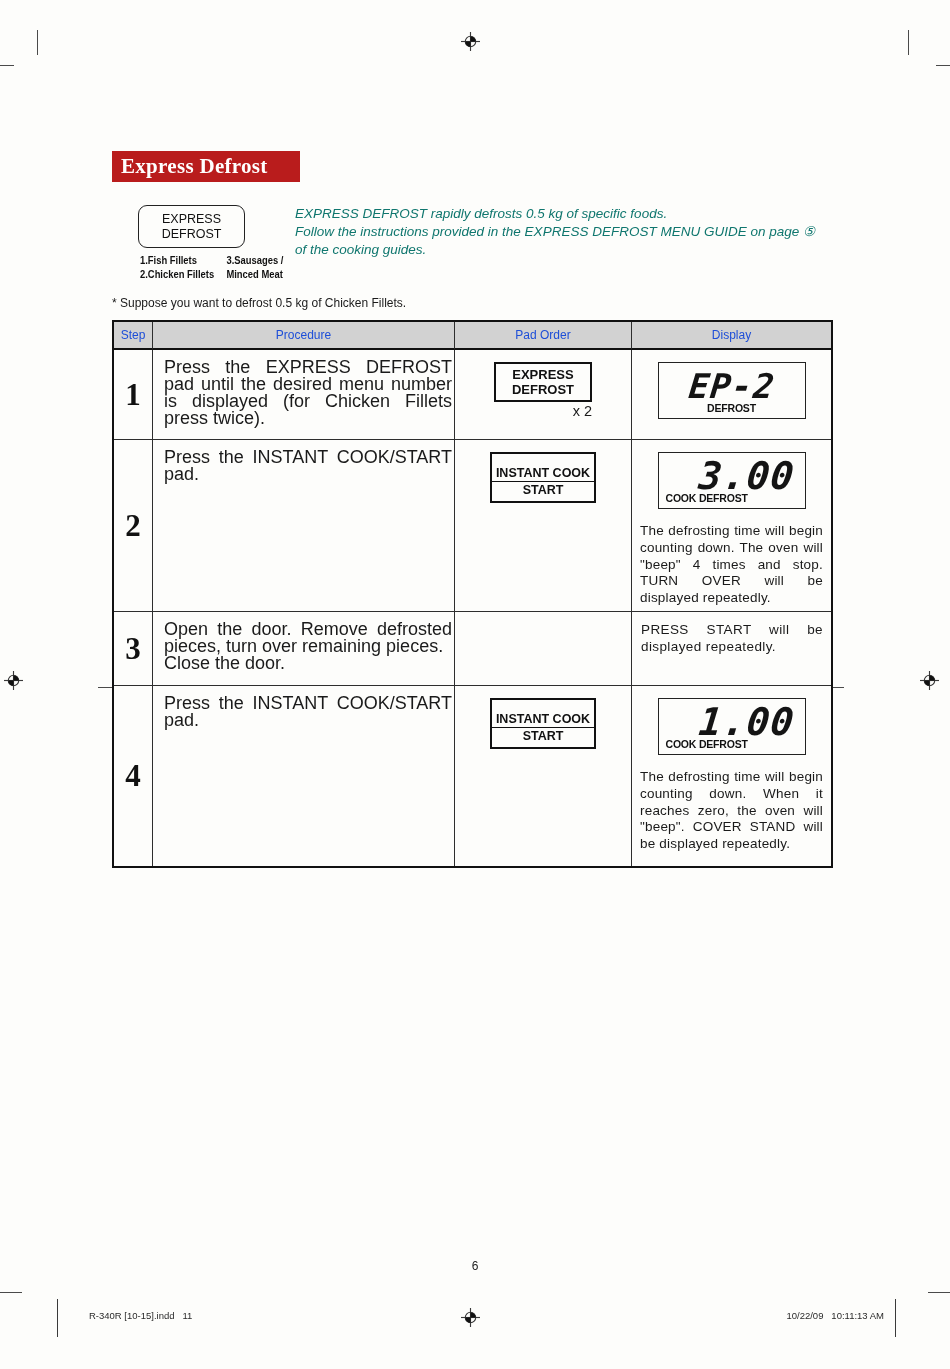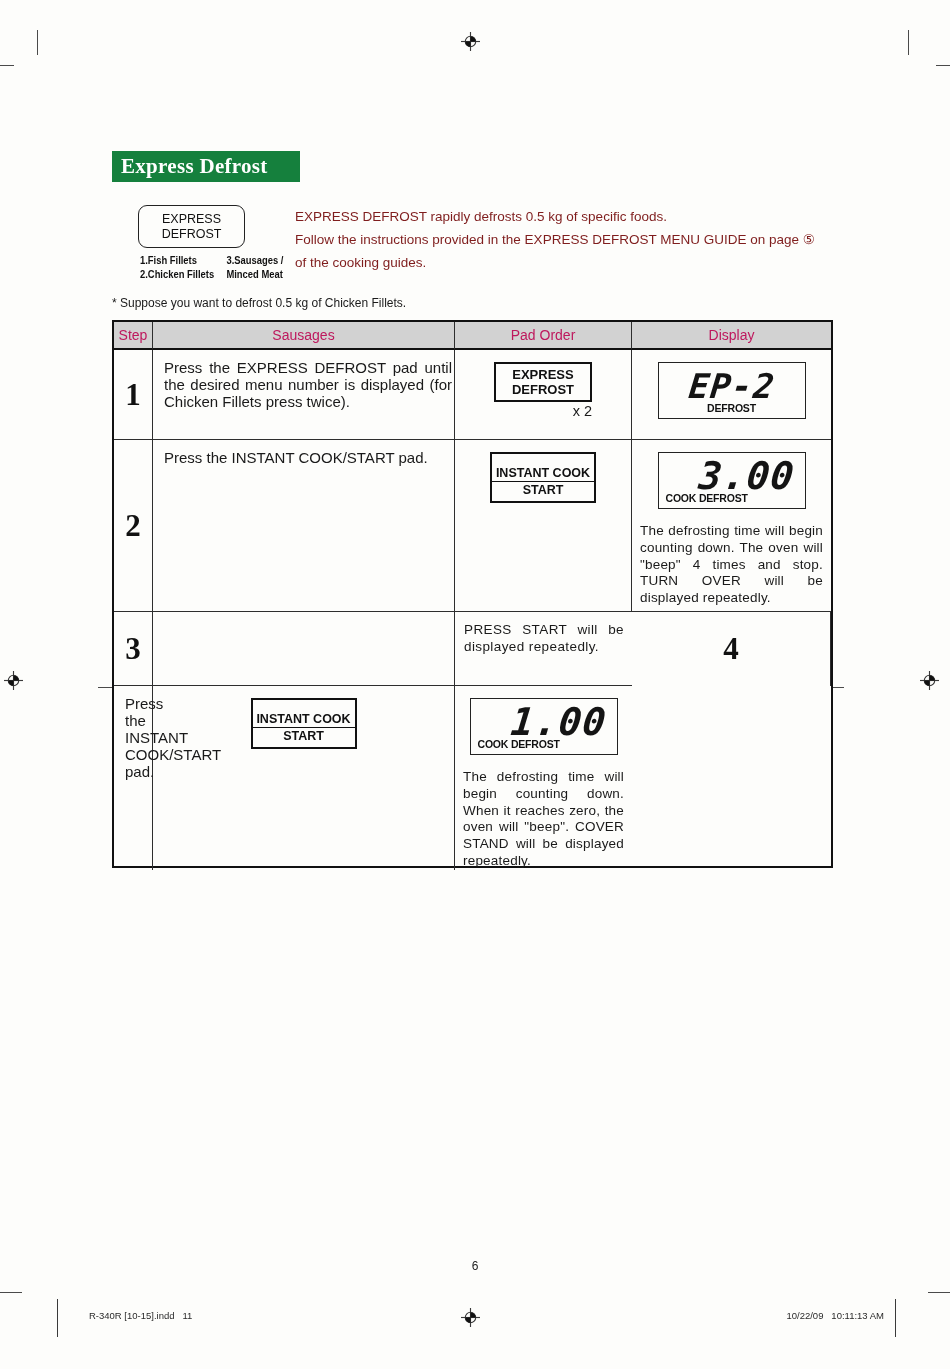--- a/index.html
+++ b/index.html
@@ -4,41 +4,41 @@
 <style>
   * { margin:0; padding:0; box-sizing:border-box; }
   html,body { width:950px; height:1369px; background:#fdfdfb; font-family:"Liberation Sans", sans-serif; color:#1c1c1c; }
   .page { position:relative; width:950px; height:1369px; overflow:hidden; }
 
   
   .mark { position:absolute; background:#4a4a4a; }
   .regmark { position:absolute; }
 
   
-  .banner { position:absolute; left:112px; top:151px; width:188px; height:31px; background:#15803d; color:#fff;
+  .banner { position:absolute; left:112px; top:151px; width:188px; height:31px; background:#b91c1c; color:#fff;
             font-family:"Liberation Serif", serif; font-weight:bold; font-size:21px; line-height:30px; padding-left:9px; letter-spacing:0.3px; }
 
   
   .pad-visual { position:absolute; left:138px; top:205px; width:107px; height:43px; border:1.6px solid #222; border-radius:9px;
                 display:flex; flex-direction:column; align-items:center; justify-content:center; font-size:12.5px; line-height:15px; color:#111; }
   .pad-caption { position:absolute; left:140px; top:254px; display:flex; gap:13px; font-size:10px; font-weight:bold; line-height:13.5px;
                  transform:scaleX(0.94); transform-origin:left top; color:#111; }
   .pre { white-space:pre-line; }
-  .intro-par { position:absolute; left:295px; top:205px; width:560px; font-size:13.5px; line-height:23px; color:#7f1d1d; }
+  .intro-par { position:absolute; left:295px; top:205px; width:560px; font-size:13.5px; line-height:18px; color:#0f766e;font-style:italic; }
   .note-line { position:absolute; left:112px; top:296px; font-size:12px; color:#1a1a1a; }
 
   
   .t { position:absolute; left:112px; top:320px; width:721px; height:548px; border:2px solid #111; background:#fdfdfb;
        display:grid; grid-template-columns:39px 302px 177px auto; grid-template-rows:28px 90px 172px 74px auto; }
   .c { border-right:1px solid #2e2e2e; border-bottom:1px solid #2e2e2e; }
   .c.lastcol { border-right:none; }
   .c.lastrow { border-bottom:none; }
-  .hc { background:#d2d2d2; display:flex; align-items:center; justify-content:center; font-size:14px; color:#be185d; border-bottom:2px solid #111; }
+  .hc { background:#d2d2d2; display:flex; align-items:center; justify-content:center; font-size:12px; color:#1d4ed8; border-bottom:2px solid #111; }
   .step { display:flex; align-items:center; justify-content:center; font-family:"Liberation Serif", serif; font-weight:bold; font-size:31px; color:#111; }
-  .proc { padding:9px 2px 0 11px; font-size:15px; line-height:17px; text-align:justify; color:#1a1a1a; }
+  .proc { padding:9px 2px 0 11px; font-size:18px; line-height:17px; text-align:justify; color:#1a1a1a; }
   .padcell { display:flex; flex-direction:column; align-items:center; padding-top:12px; }
   .dispcell { padding:12px 8px 0 8px; }
 
   
   .btn-ed { width:98px; border:2px solid #111; text-align:center; font-weight:bold; font-size:13px; line-height:14.5px; padding:4px 0 3px; color:#111; background:#fdfdfb; }
   .xrepeat { width:98px; text-align:right; margin-top:1px; font-size:14.5px; color:#1a1a1a; }
   .btn-ic { width:106px; border:2px solid #111; text-align:center; font-weight:bold; font-size:12.5px; color:#111; background:#fdfdfb; }
   .btn-ic .tline { border-bottom:1.5px solid #111; padding:12px 2px 1px; }
   .btn-ic .bline { padding:1px 2px 4px; }
 
@@ -121,21 +121,21 @@
   </div>
 
   <div class="intro-par pre">EXPRESS DEFROST rapidly defrosts 0.5 kg of specific foods.
 Follow the instructions provided in the EXPRESS DEFROST MENU GUIDE on page ⑤
 of the cooking guides.</div>
   <div class="note-line">* Suppose you want to defrost 0.5 kg of Chicken Fillets.</div>
 
   <div class="t">
 
     <div class="c hc">Step</div>
-    <div class="c hc">Sausages</div>
+    <div class="c hc">Procedure</div>
     <div class="c hc">Pad Order</div>
     <div class="c hc lastcol">Display</div>
 
     <div class="c step">1</div>
     <div class="c proc">Press the EXPRESS DEFROST pad until the desired menu number is displayed (for Chicken Fillets press twice).</div>
     <div class="c padcell">
       <div class="btn-ed">
         <div>EXPRESS</div>
         <div>DEFROST</div>
       </div>
@@ -158,20 +158,22 @@
     </div>
     <div class="c lastcol dispcell">
       <div class="lcd">
         <div class="lcd-val right">3.00</div>
         <div class="lcd-lab left">COOK DEFROST</div>
       </div>
       <div class="disp-note">The defrosting time will begin counting down. The oven will "beep" 4 times and stop. TURN OVER will be displayed repeatedly.</div>
     </div>
 
     <div class="c step">3</div>
+    <div class="c proc pre">Open the door. Remove defrosted pieces, turn over remaining pieces.
+Close the door.</div>
     <div class="c padcell"></div>
     <div class="c lastcol">
       <div class="r3note">PRESS START will be displayed repeatedly.</div>
     </div>
 
     <div class="c step lastrow">4</div>
     <div class="c proc lastrow">Press the INSTANT COOK/START pad.</div>
     <div class="c padcell lastrow">
       <div class="btn-ic">
         <div class="tline">INSTANT COOK</div>

